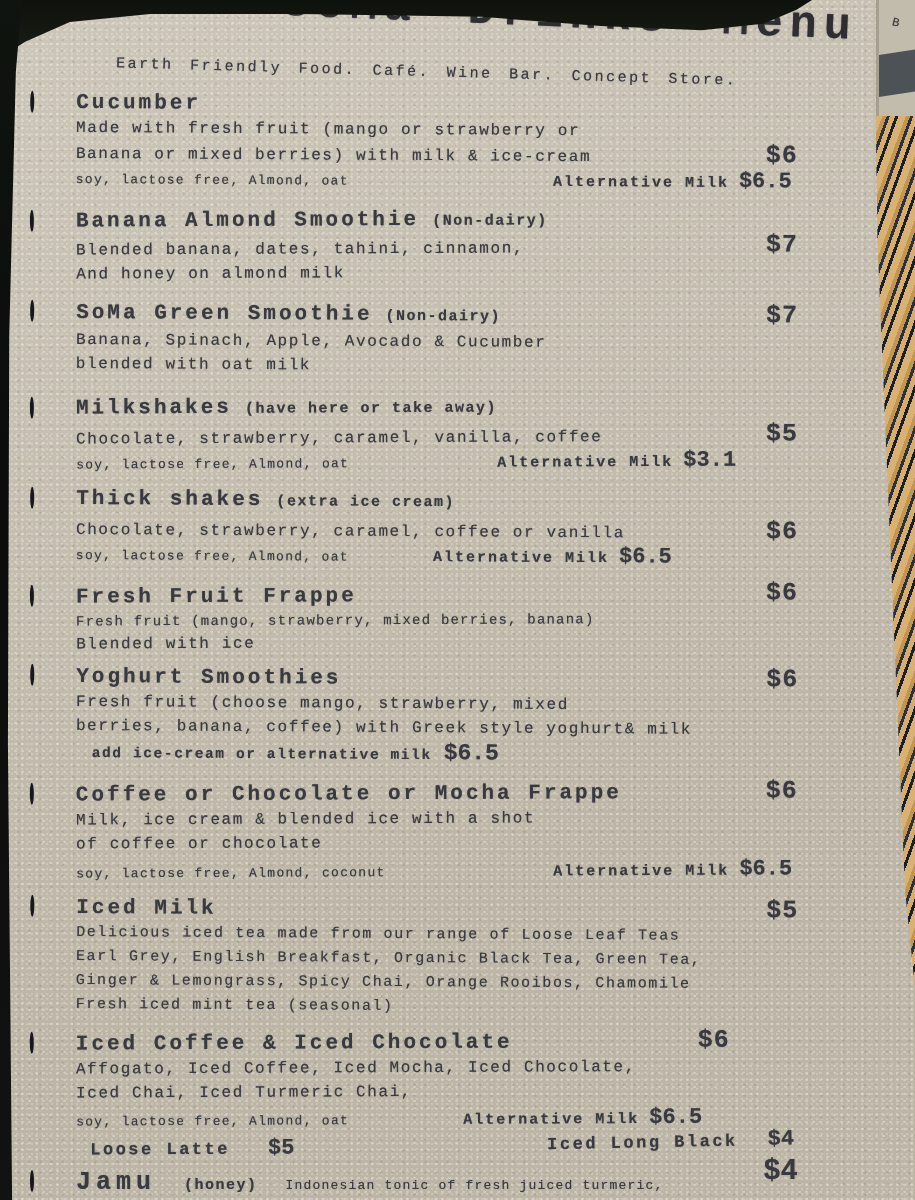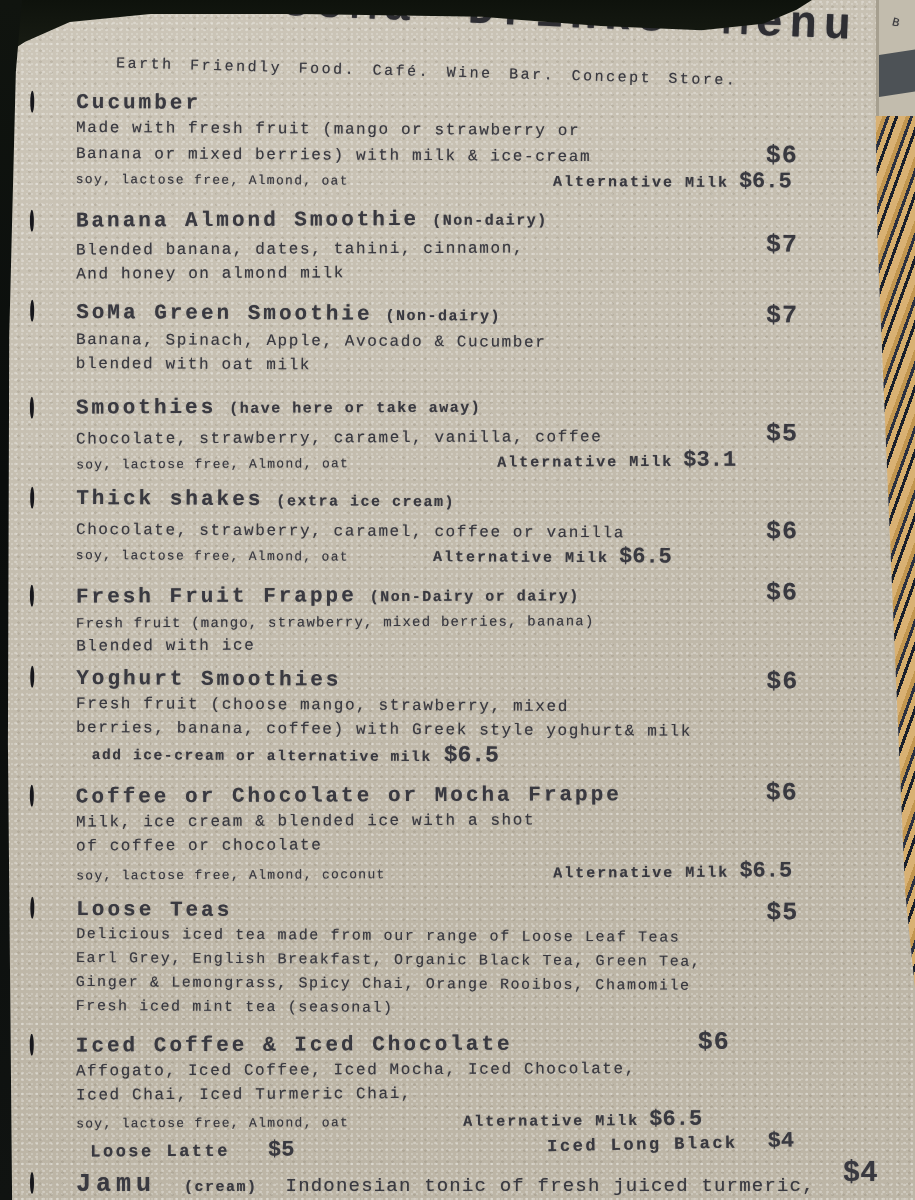--- a/index.html
+++ b/index.html
@@ -85,21 +85,21 @@
   .altlabel{font-size:15px;font-weight:bold;letter-spacing:2px;}
   .altprice{font-size:22px;font-weight:bold;}
   .extrarow{display:flex;align-items:baseline;gap:12px;padding-left:16px;line-height:26px;}
   .extralabel{font-size:14.5px;font-weight:bold;letter-spacing:1.6px;}
   .extraprice{font-size:23px;font-weight:bold;}
   .subrow{display:flex;align-items:baseline;line-height:28px;padding:2px 4px 0 14px;}
   .subname{font-size:17px;font-weight:bold;letter-spacing:2.5px;}
   .subprice{font-size:22px;font-weight:bold;margin-left:38px;}
   .subgrp-right{margin-left:auto;display:flex;align-items:baseline;transform:translateY(-5px) rotate(-0.8deg);}
   .jamu .iname{font-size:25px;letter-spacing:5px;}
-  .jamu-desc-inline{font-size:19px;letter-spacing:1.2px;}
+  .jamu-desc-inline{font-size:13px;letter-spacing:1.2px;}
   .jamu-price{font-size:29px;font-weight:bold;margin-left:auto;transform:translateY(-10px);}
   .tilt-a{transform:rotate(.35deg);}
   .tilt-b{transform:rotate(-.25deg);}
 </style>
 </head>
 <body>
 
 <div class="paper"></div>
 
 <div class="back-sheet">
@@ -162,21 +162,21 @@
       </div>
       <div class="desc ink">Banana, Spinach, Apple, Avocado &amp; Cucumber</div>
       <div class="desc ink">blended with oat milk</div>
     </div>
   </div>
 
   <div class="item tilt-b" style="margin-bottom:13px;">
     <div class="bullet-cell"><span class="yy"></span></div>
     <div>
       <div class="hrow">
-        <span class="iname ink">Smoothies</span>
+        <span class="iname ink">Milkshakes</span>
         <span class="inote ink">(have here or take away)</span>
       </div>
       <div class="drow" style="line-height:27px;">
         <span class="desc ink">Chocolate, strawberry, caramel, vanilla, coffee</span>
         <span class="price ink">$5</span>
       </div>
       <div class="finerow">
         <span class="fine ink">soy, lactose free, Almond, oat</span>
         <span class="altgrp" style="margin-right:56px;">
           <span class="altlabel ink">Alternative Milk</span>
@@ -205,21 +205,20 @@
         </span>
       </div>
     </div>
   </div>
 
   <div class="item tilt-b" style="margin-bottom:10px;">
     <div class="bullet-cell"><span class="yy"></span></div>
     <div>
       <div class="hrow">
         <span class="iname ink">Fresh Fruit Frappe</span>
-        <span class="inote ink">(Non-Dairy or dairy)</span>
         <span class="price ink">$6</span>
       </div>
       <div class="desc small ink">Fresh fruit (mango, strawberry, mixed berries, banana)</div>
       <div class="desc ink">Blended with ice</div>
     </div>
   </div>
 
   <div class="item tilt-a" style="margin-bottom:12px;">
     <div class="bullet-cell"><span class="yy"></span></div>
     <div>
@@ -252,21 +251,21 @@
           <span class="altprice ink">$6.5</span>
         </span>
       </div>
     </div>
   </div>
 
   <div class="item tilt-a" style="margin-bottom:10px;">
     <div class="bullet-cell"><span class="yy"></span></div>
     <div>
       <div class="hrow">
-        <span class="iname ink">Loose Teas</span>
+        <span class="iname ink">Iced Milk</span>
         <span class="price ink">$5</span>
       </div>
       <div class="desc ink" style="font-size:15px;">Delicious iced tea made from our range of Loose Leaf Teas</div>
       <div class="desc ink" style="font-size:15px;">Earl Grey, English Breakfast, Organic Black Tea, Green Tea,</div>
       <div class="desc ink" style="font-size:15px;">Ginger &amp; Lemongrass, Spicy Chai, Orange Rooibos, Chamomile</div>
       <div class="desc ink" style="font-size:15px;">Fresh iced mint tea (seasonal)</div>
     </div>
   </div>
 
   <div class="item tilt-b" style="margin-bottom:6px;">
@@ -294,21 +293,21 @@
         </span>
       </div>
     </div>
   </div>
 
   <div class="item jamu" style="margin-bottom:6px;">
     <div class="bullet-cell"><span class="yy"></span></div>
     <div>
       <div class="hrow" style="gap:28px;">
         <span class="iname ink">Jamu</span>
-        <span class="inote ink">(cream)</span>
+        <span class="inote ink">(honey)</span>
         <span class="jamu-desc-inline ink">Indonesian tonic of fresh juiced turmeric,</span>
         <span class="jamu-price ink">$4</span>
       </div>
 
     </div>
   </div>
 
 </div>
 
 </body></html>

